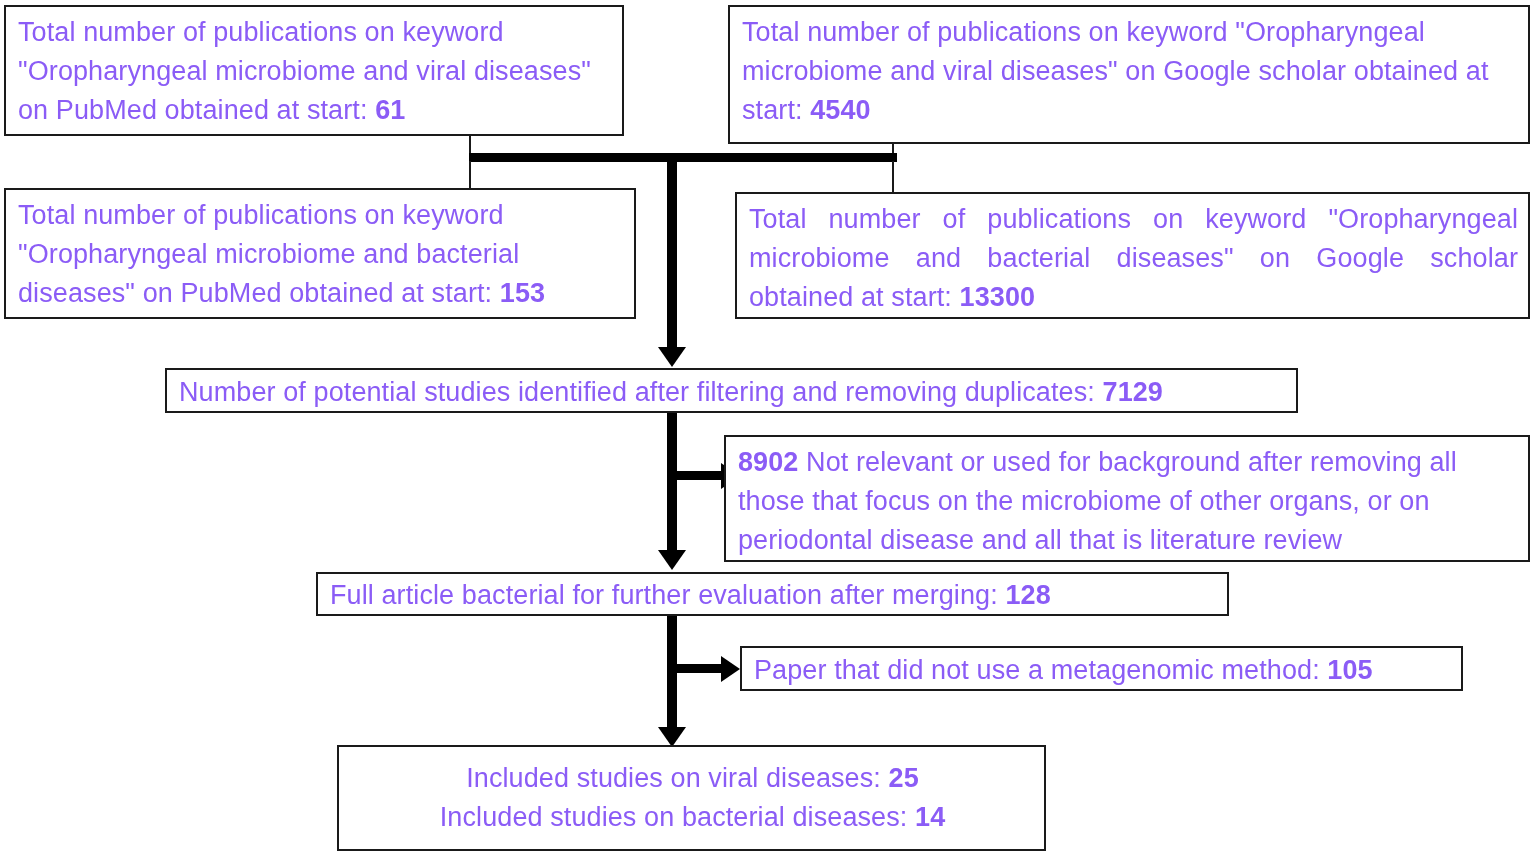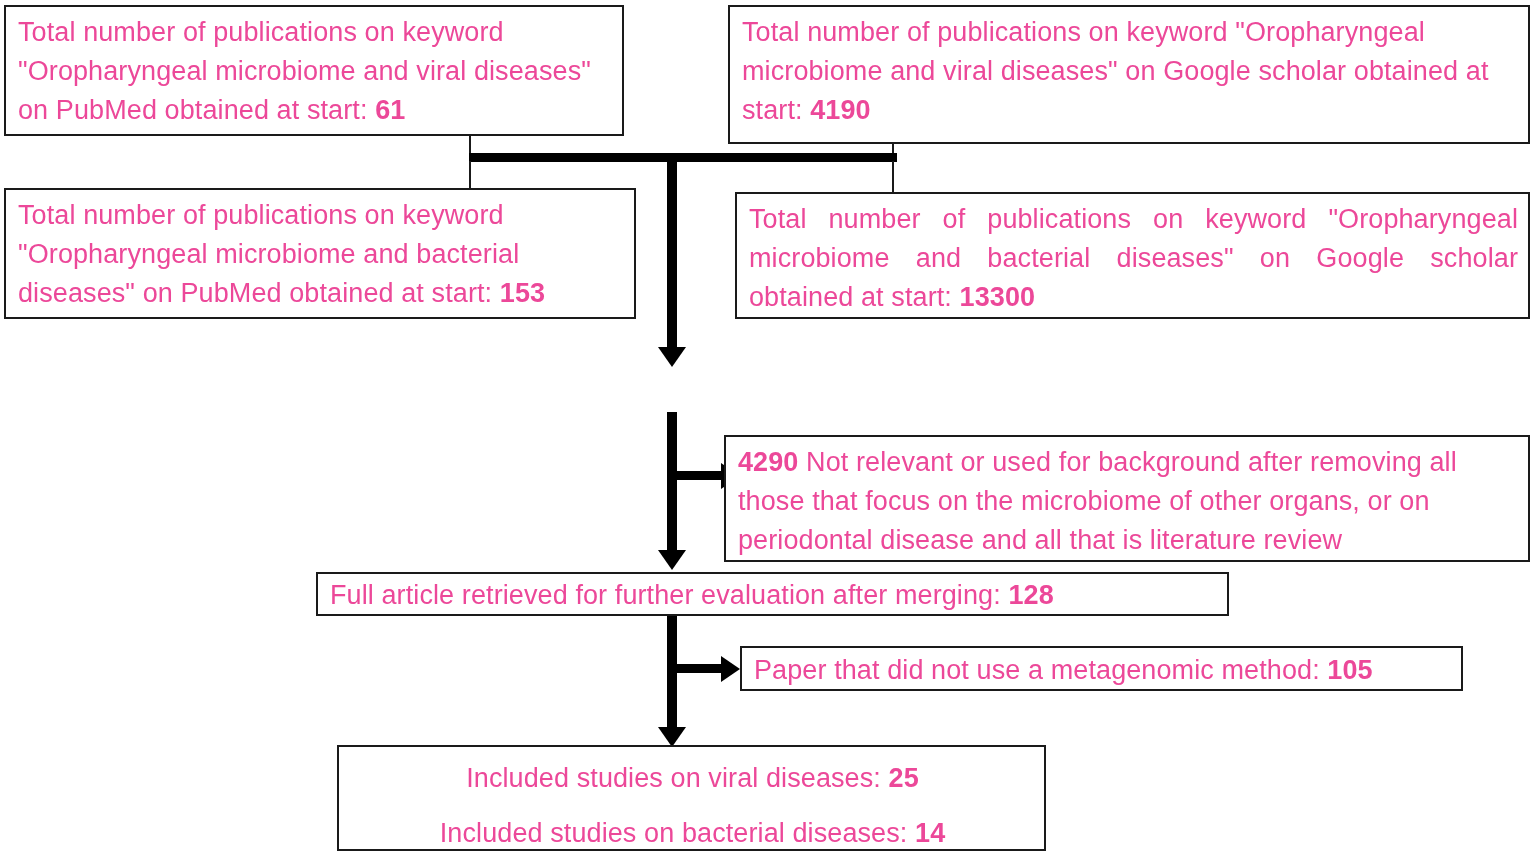--- a/index.html
+++ b/index.html
@@ -13,30 +13,30 @@
     height: 855px;
     background: #ffffff;
     font-family: "Liberation Sans", sans-serif;
     overflow: hidden;
   }
   .box {
     position: absolute;
     box-sizing: border-box;
     border: 2px solid #1a1a1a;
     background: #ffffff;
-    color: #ec4899;
+    color: #8b5cf6;
     font-size: 27px;
     line-height: 39px;
     padding: 6px 10px 6px 12px;
     letter-spacing: 0.1px;
   }
   .box.justify { text-align: justify; text-align-last: left; }
   .box .b { font-weight: bold; }
   .box p { margin: 0; }
-  .box p + p { margin-top: 16px; }
+  .box p + p { }
 
   
   .vline-thin {
     position: absolute;
     background: #1a1a1a;
     width: 2px;
   }
   .vline-thick {
     position: absolute;
     background: #000000;
@@ -92,38 +92,41 @@
   <div class="arrow-down" style="left:658px; top:727px;"></div>
 
   <div class="hline-thick" style="left:672px; top:664px; width:52px;"></div>
   <div class="arrow-right" style="left:721px; top:656px;"></div>
 
   <div class="box" style="left:4px; top:5px; width:620px; height:131px;">
     <span>Total number of publications on keyword "Oropharyngeal microbiome and viral diseases" on PubMed obtained at start: </span><span class="b">61</span>
   </div>
 
   <div class="box" style="left:728px; top:5px; width:802px; height:139px;">
-    <span>Total number of publications on keyword "Oropharyngeal microbiome and viral diseases" on Google scholar obtained at start: </span><span class="b">4190</span>
+    <span>Total number of publications on keyword "Oropharyngeal microbiome and viral diseases" on Google scholar obtained at start: </span><span class="b">4540</span>
   </div>
 
   <div class="box" style="left:4px; top:188px; width:632px; height:131px;">
     <span>Total number of publications on keyword "Oropharyngeal microbiome and bacterial diseases" on PubMed obtained at start: </span><span class="b">153</span>
   </div>
 
   <div class="box justify" style="left:735px; top:192px; width:795px; height:127px;">
     <span>Total number of publications on keyword "Oropharyngeal microbiome and bacterial diseases" on Google scholar obtained at start: </span><span class="b">13300</span>
   </div>
 
+  <div class="box" style="left:165px; top:368px; width:1133px; height:45px; padding-top:3px;">
+    <span>Number of potential studies identified after filtering and removing duplicates: </span><span class="b">7129</span>
+  </div>
 
   <div class="box" style="left:724px; top:435px; width:806px; height:127px;">
-    <span class="b">4290</span><span> Not relevant or used for background after removing all those that focus on the microbiome of other organs, or on periodontal disease and all that is literature review</span>
+    <span class="b">8902</span><span> Not relevant or used for background after removing all those that focus on the microbiome of other organs, or on periodontal disease and all that is literature review</span>
   </div>
 
   <div class="box" style="left:316px; top:572px; width:913px; height:44px; padding-top:2px;">
-    <span>Full article retrieved for further evaluation after merging: </span><span class="b">128</span>
+    <span>Full article bacterial for further evaluation after merging: </span><span class="b">128</span>
   </div>
 
   <div class="box" style="left:740px; top:646px; width:723px; height:45px; padding-top:3px;">
     <span>Paper that did not use a metagenomic method: </span><span class="b">105</span>
   </div>
 
   <div class="box" style="left:337px; top:745px; width:709px; height:106px; padding-top:12px;text-align:center;">
     <p><span>Included studies on viral diseases: </span><span class="b">25</span></p>
     <p><span>Included studies on bacterial diseases: </span><span class="b">14</span></p>
   </div>

